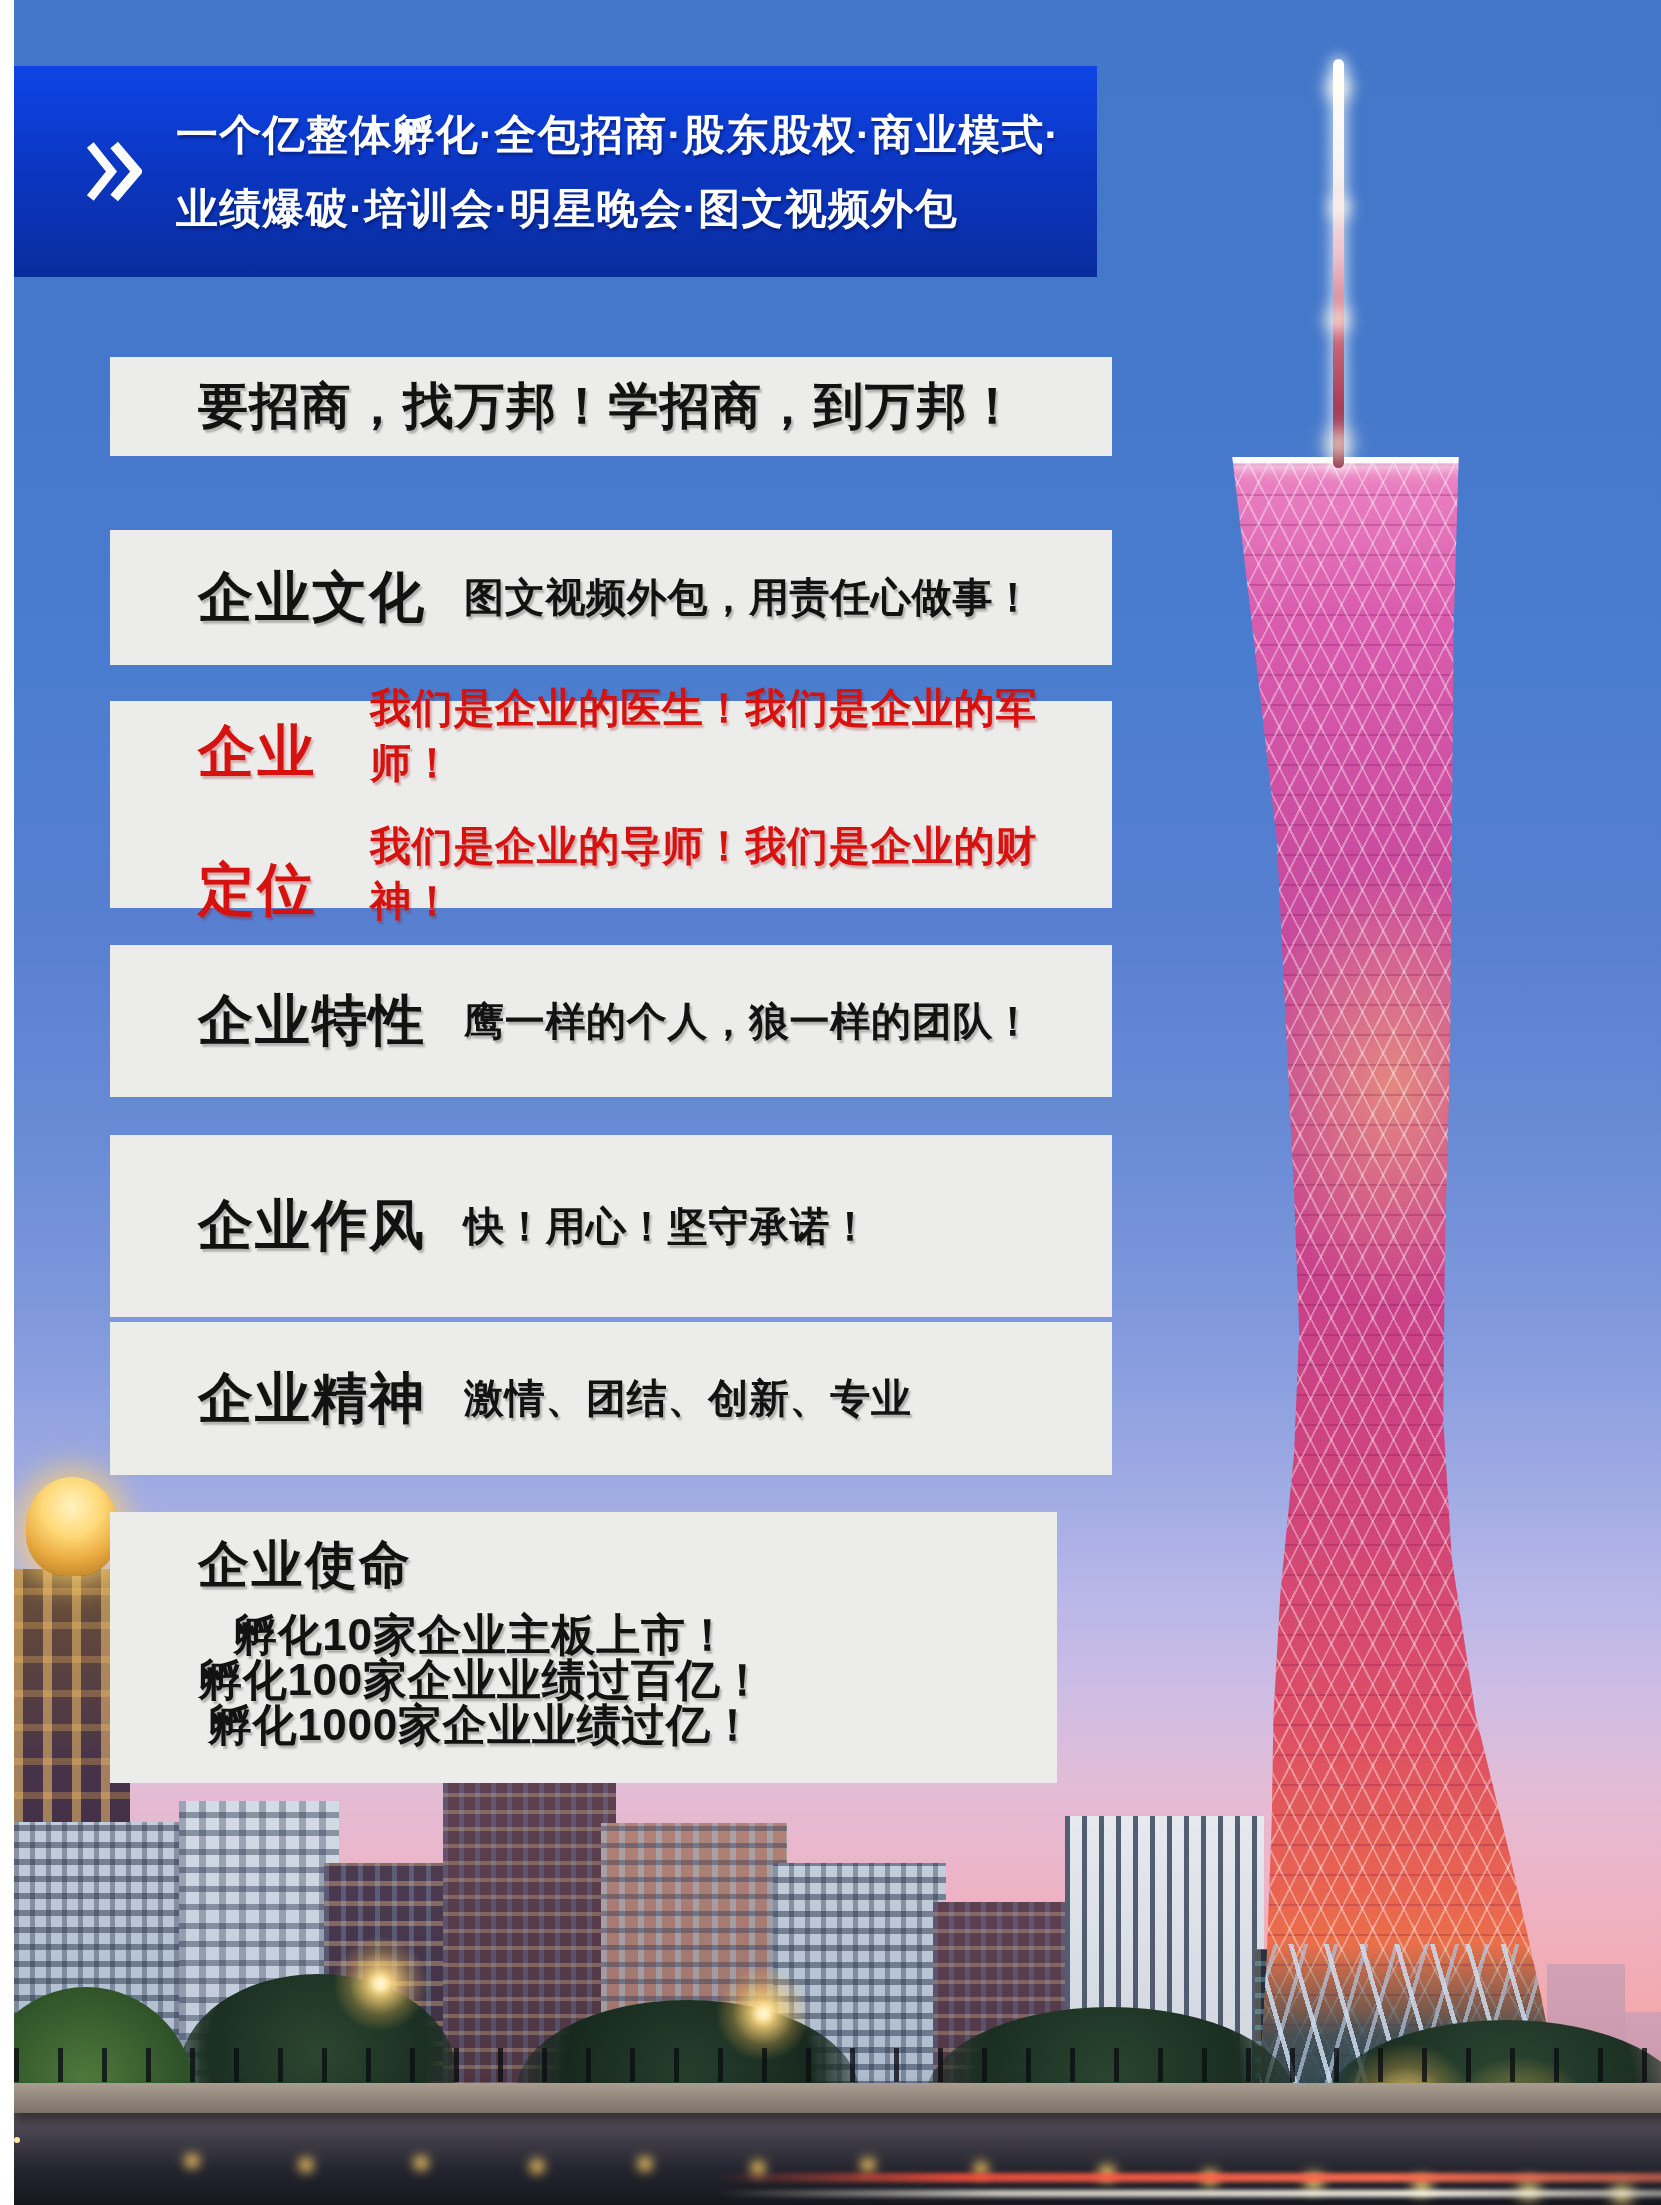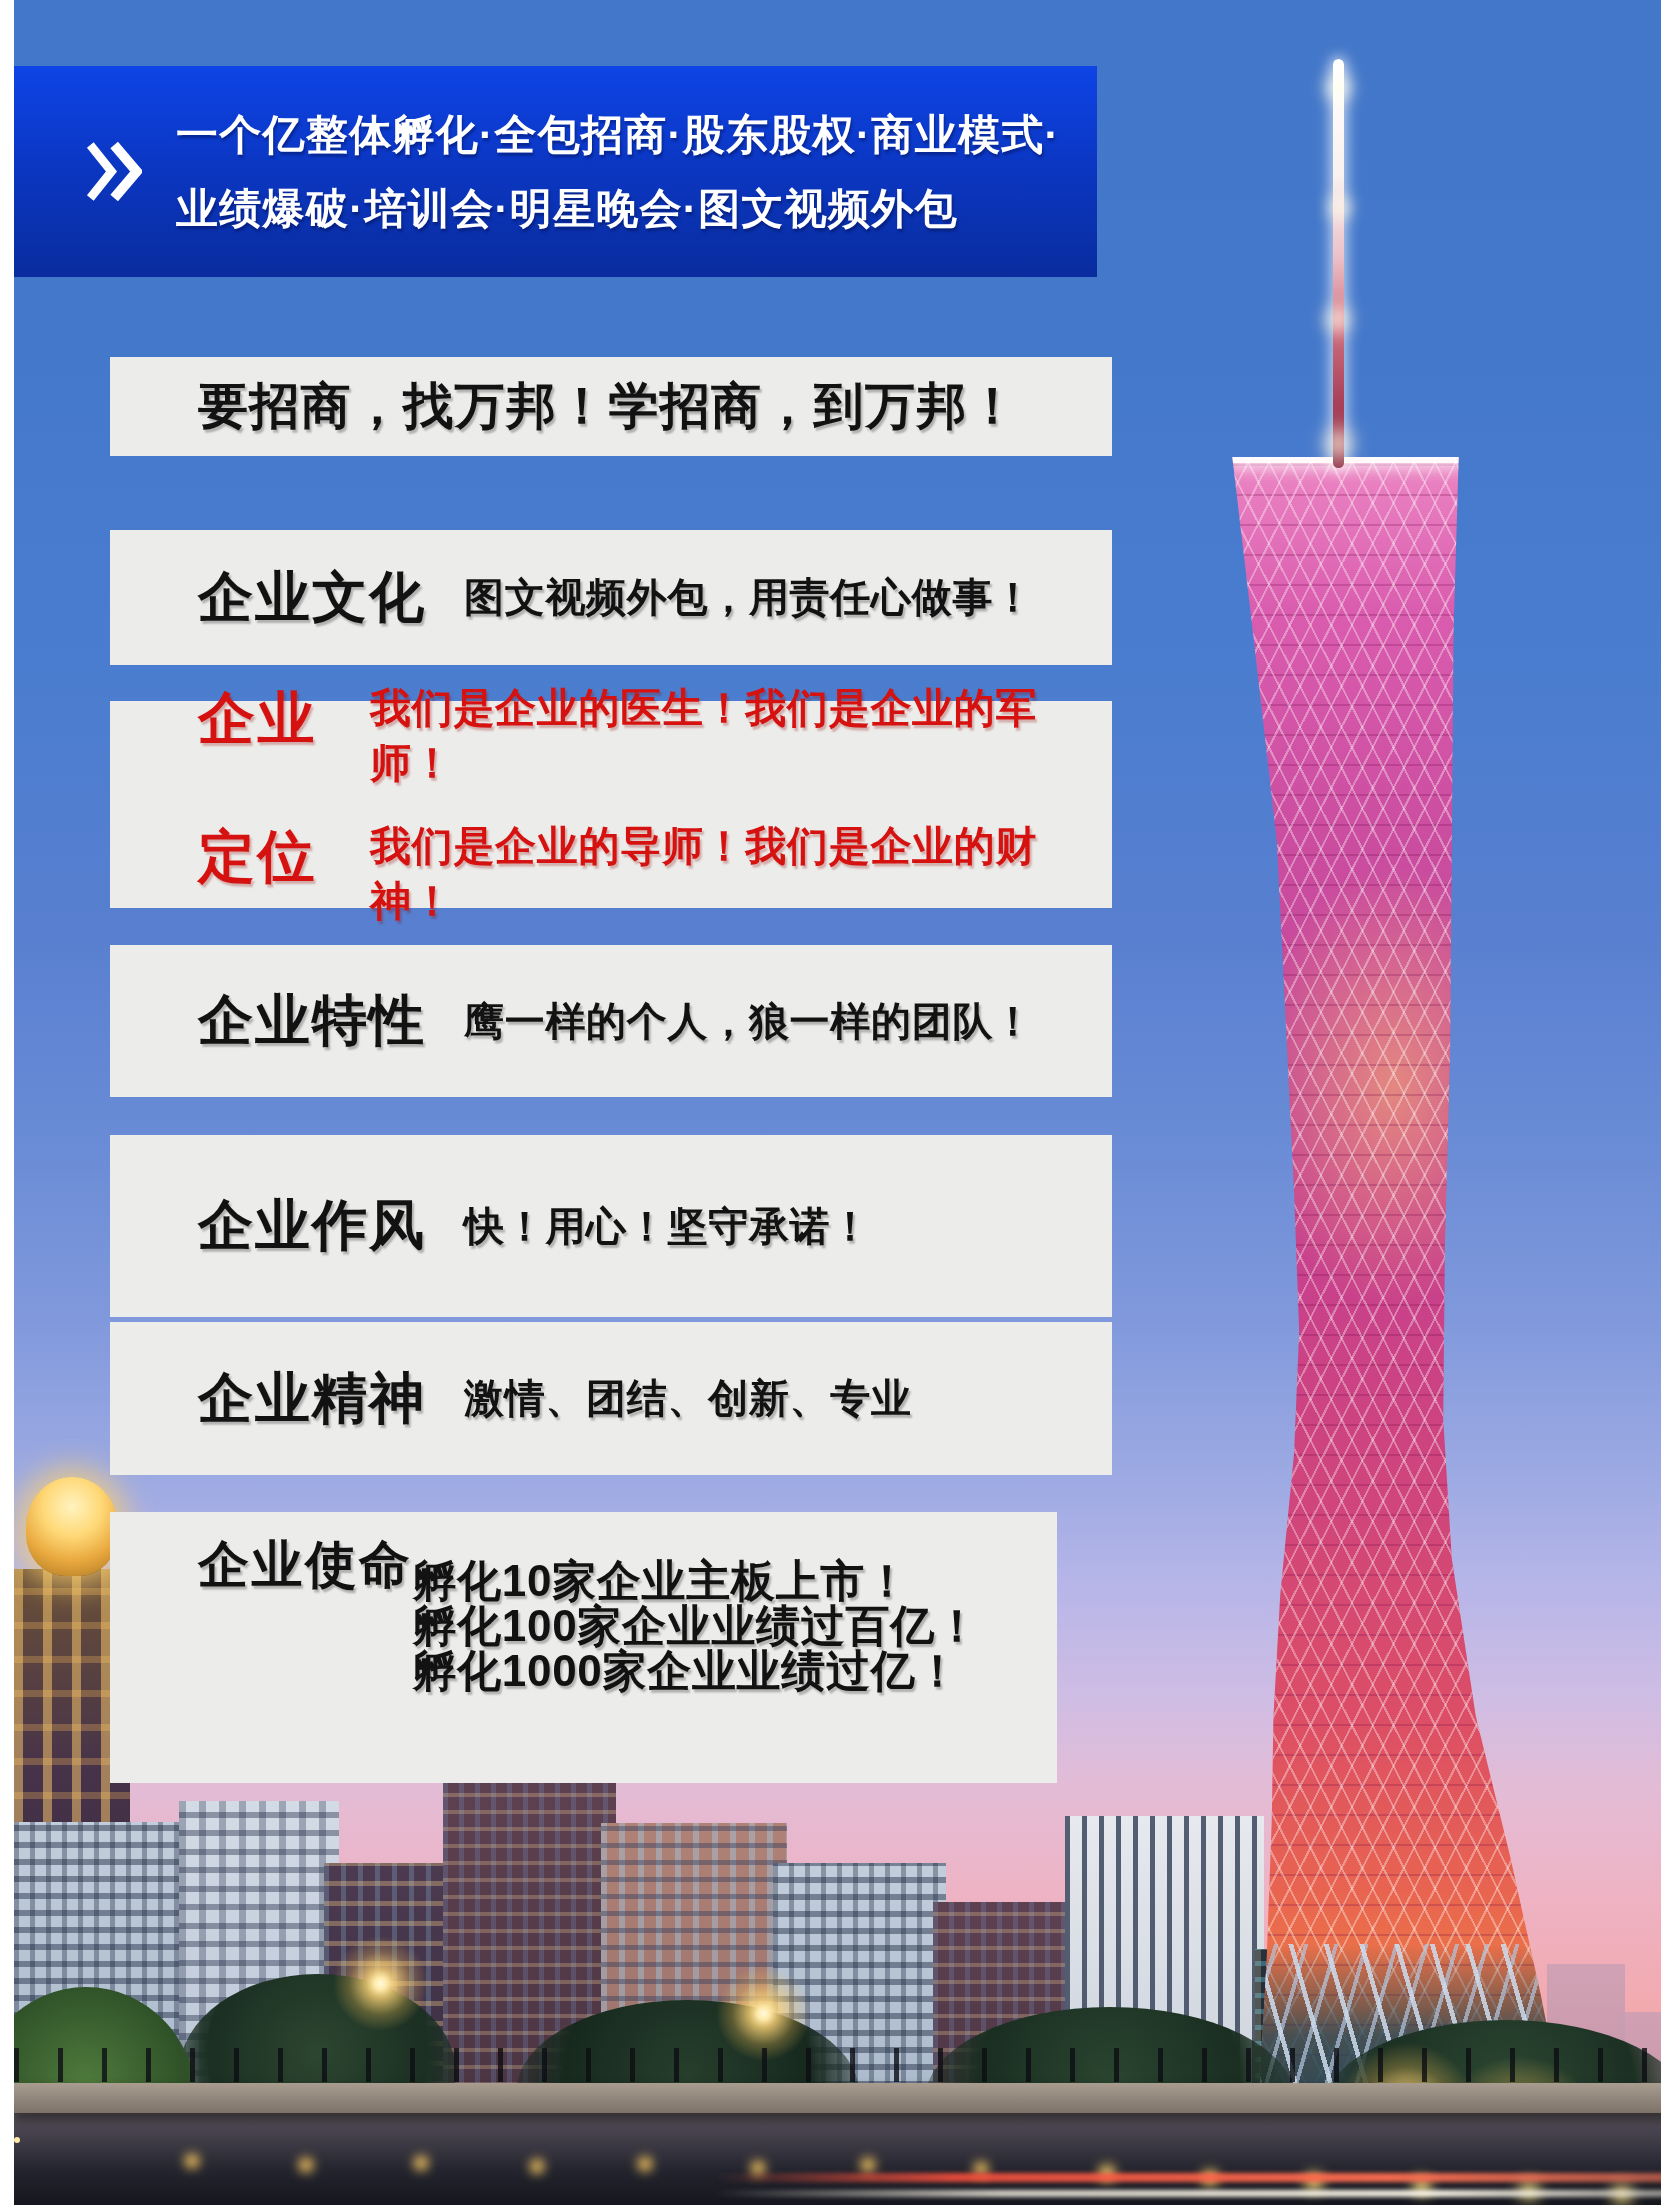--- a/index.html
+++ b/index.html
@@ -130,30 +130,30 @@
   .box .label{font-size:55px;font-weight:bold;letter-spacing:2px;flex:0 0 auto;
     text-shadow:2px 3.3px 2px rgba(0,0,0,.25);}
   .box .content{font-size:40px;font-weight:bold;letter-spacing:0.7px;margin-left:38px;
     text-shadow:2px 2.6px 2px rgba(0,0,0,.25);}
   .box-slogan{top:357px;height:99px;}
   .box-slogan .slogan-text{font-size:50px;font-weight:bold;letter-spacing:1.3px;
     text-shadow:2px 3.3px 2px rgba(0,0,0,.25);}
   .box-culture{top:530px;height:135px;}
   .box-positioning{top:701px;height:207px;flex-direction:column;align-items:flex-start;
     justify-content:center;row-gap:28px;}
-  .pos-row{display:flex;align-items:flex-start;}
+  .pos-row{display:flex;align-items:flex-end;}
   .pos-label{font-size:57px;font-weight:bold;letter-spacing:2.6px;color:var(--accent-red);
     width:172px;flex:0 0 auto;text-shadow:2px 3.3px 2px rgba(140,10,10,.28);}
   .pos-content{font-size:41px;font-weight:bold;letter-spacing:0.7px;color:var(--accent-red);
     text-shadow:2px 2.6px 2px rgba(140,10,10,.28);}
   .box-traits{top:945px;height:152px;}
   .box-workstyle{top:1135px;height:182px;}
   .box-spirit{top:1322px;height:153px;}
-  .box-mission{top:1512px;height:271px;width:947px;
-    align-items:flex-start;justify-content:flex-start;padding-top:26.4px;}
+  .box-mission{top:1512px;height:271px;width:947px;flex-direction:column;
+    align-items:flex-start;justify-content:flex-start;padding-top:26.4px;text-align:center;}
   .mission-title{font-size:51px;font-weight:bold;letter-spacing:2.6px;line-height:1.05;
     text-shadow:2px 3.3px 2px rgba(0,0,0,.25);}
   .mission-lines{margin-top:20px;font-size:44px;font-weight:bold;line-height:45px;
     letter-spacing:0.7px;text-shadow:2px 2.6px 2px rgba(0,0,0,.25);}
 </style>
 </head>
 <body>
 
 <div class="poster">
 

